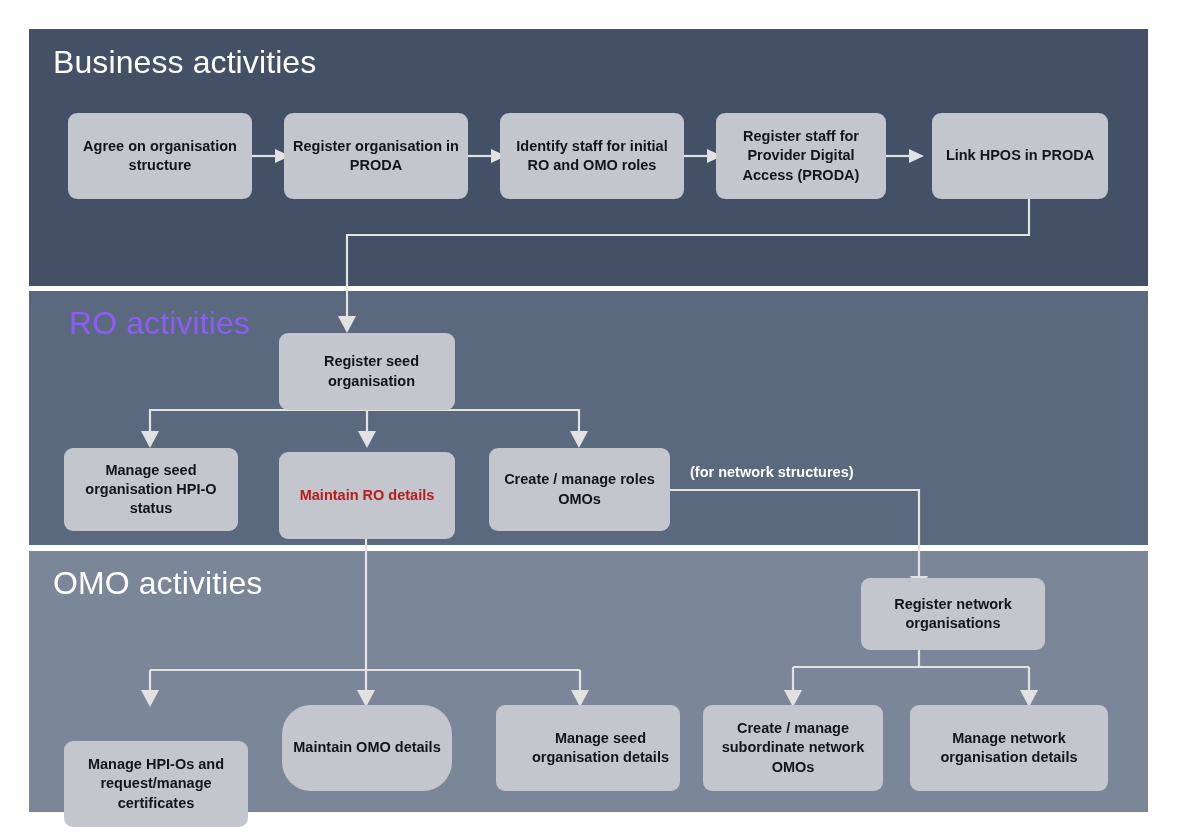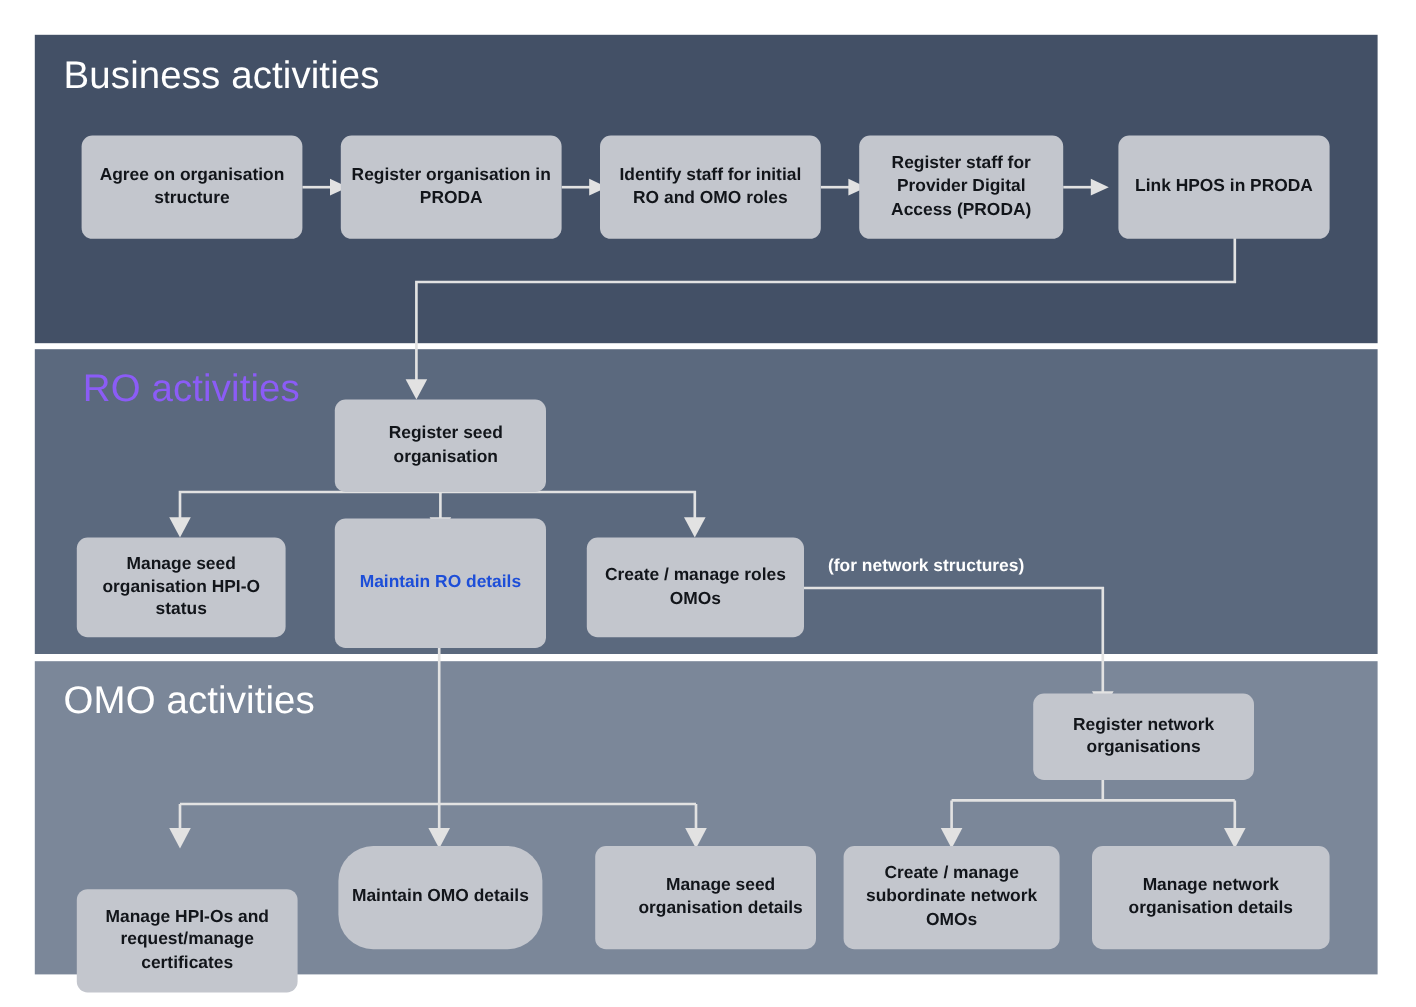--- a/index.html
+++ b/index.html
@@ -141,21 +141,21 @@
   <div class="band-title" style="left: 53px; top: 565px; color: rgb(255, 255, 255);">OMO activities</div>
 
   <div class="node" style="left: 68px; top: 113px; width: 184px; height: 86px; background: rgb(195, 198, 205); color: rgb(18, 21, 26);">Agree on organisation structure</div>
   <div class="node" style="left: 284px; top: 113px; width: 184px; height: 86px; background: rgb(195, 198, 205); color: rgb(18, 21, 26);">Register organisation in PRODA</div>
   <div class="node" style="left: 500px; top: 113px; width: 184px; height: 86px; background: rgb(195, 198, 205); color: rgb(18, 21, 26);">Identify staff for initial RO and OMO roles</div>
   <div class="node" style="left: 716px; top: 113px; width: 170px; height: 86px; background: rgb(195, 198, 205); color: rgb(18, 21, 26);">Register staff for Provider Digital Access (PRODA)</div>
   <div class="node" style="left: 932px; top: 113px; width: 176px; height: 86px; background: rgb(195, 198, 205); color: rgb(18, 21, 26);">Link HPOS in PRODA</div>
 
   <div class="node" style="left: 279px; top: 333px; width: 176px; height: 77px; background: rgb(195, 198, 205); color: rgb(18, 21, 26); padding-left: 16px;">Register seed organisation</div>
   <div class="node" style="left: 64px; top: 448px; width: 174px; height: 83px; background: rgb(195, 198, 205); color: rgb(18, 21, 26);">Manage seed organisation HPI-O status</div>
-  <div class="node" style="left: 279px; top: 432px; width: 176px; height: 108px; background: rgb(195, 198, 205); color: #1d4ed8;">Maintain RO details</div>
+  <div class="node" style="left: 279px; top: 452px; width: 176px; height: 87px; background: rgb(195, 198, 205); color: #b91c1c;">Maintain RO details</div>
   <div class="node" style="left: 489px; top: 448px; width: 181px; height: 83px; background: rgb(195, 198, 205); color: rgb(18, 21, 26);">Create / manage roles OMOs</div>
 
   <div class="note" style="left: 690px; top: 464px; color: rgb(255, 255, 255);">(for network structures)</div>
 
   <div class="node" style="left: 826px; top: 578px; width: 184px; height: 72px; background: rgb(195, 198, 205); color: rgb(18, 21, 26); margin-left: 35px;">Register network organisations</div>
 
   <div class="node" style="left: 64px; top: 705px; width: 184px; height: 86px; background: rgb(195, 198, 205); color: rgb(18, 21, 26); margin-top: 36px;">Manage HPI-Os and request/manage certificates</div>
   <div class="node" style="left: 282px; top: 705px; width: 170px; height: 86px; background: rgb(195, 198, 205); color: rgb(18, 21, 26); border-radius: 29px;">Maintain OMO details</div>
   <div class="node" style="left: 496px; top: 705px; width: 184px; height: 86px; background: rgb(195, 198, 205); color: rgb(18, 21, 26); padding-left: 32px;">Manage seed organisation details</div>
   <div class="node" style="left: 703px; top: 705px; width: 180px; height: 86px; background: rgb(195, 198, 205); color: rgb(18, 21, 26);">Create / manage subordinate network OMOs</div>

